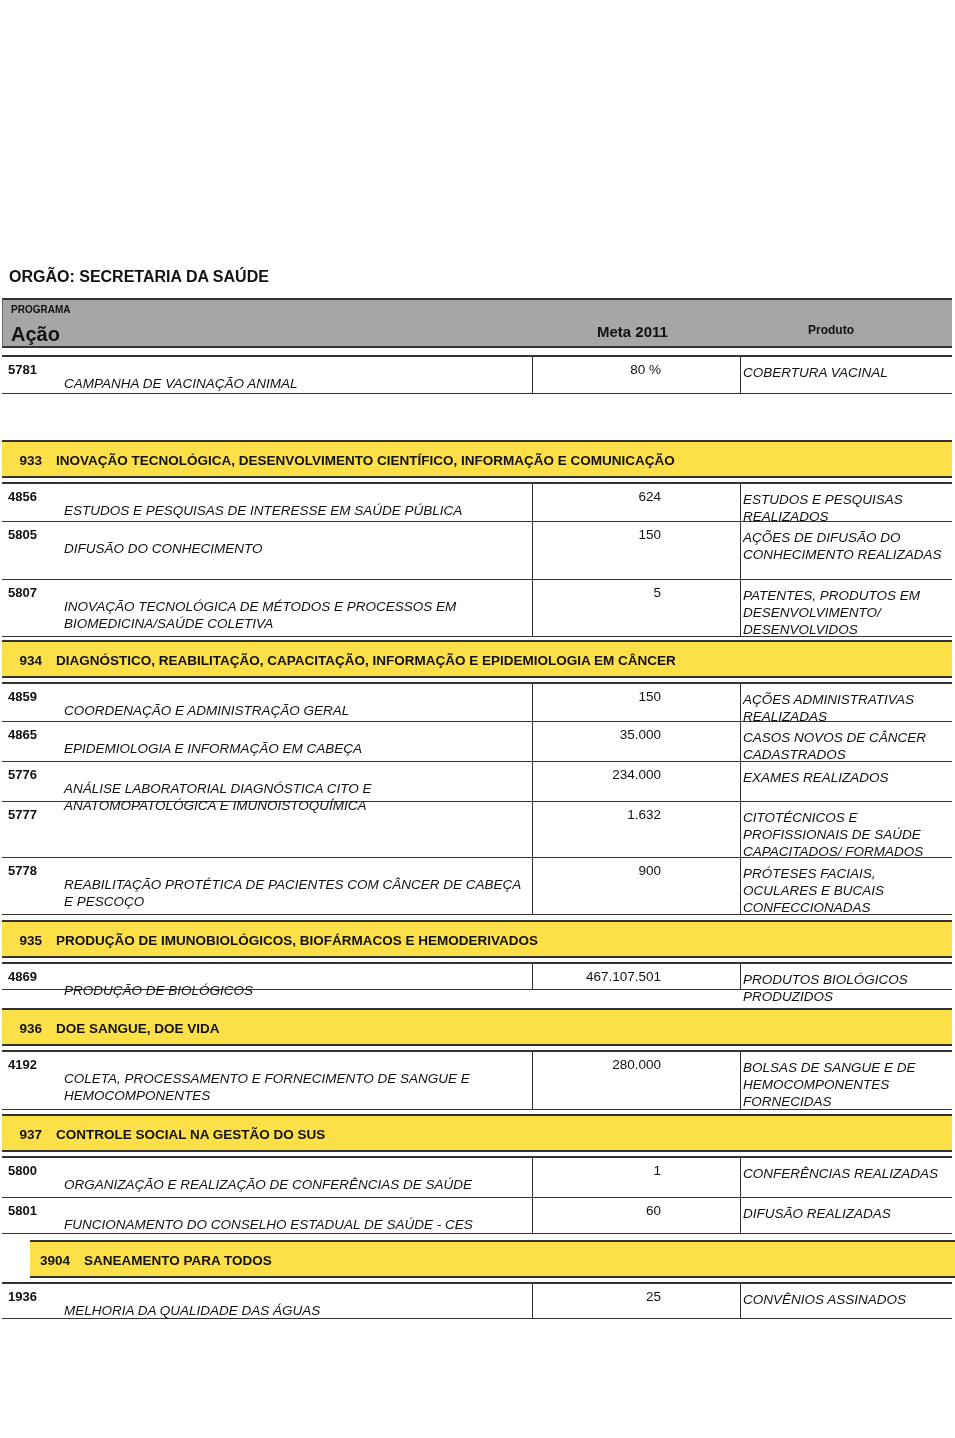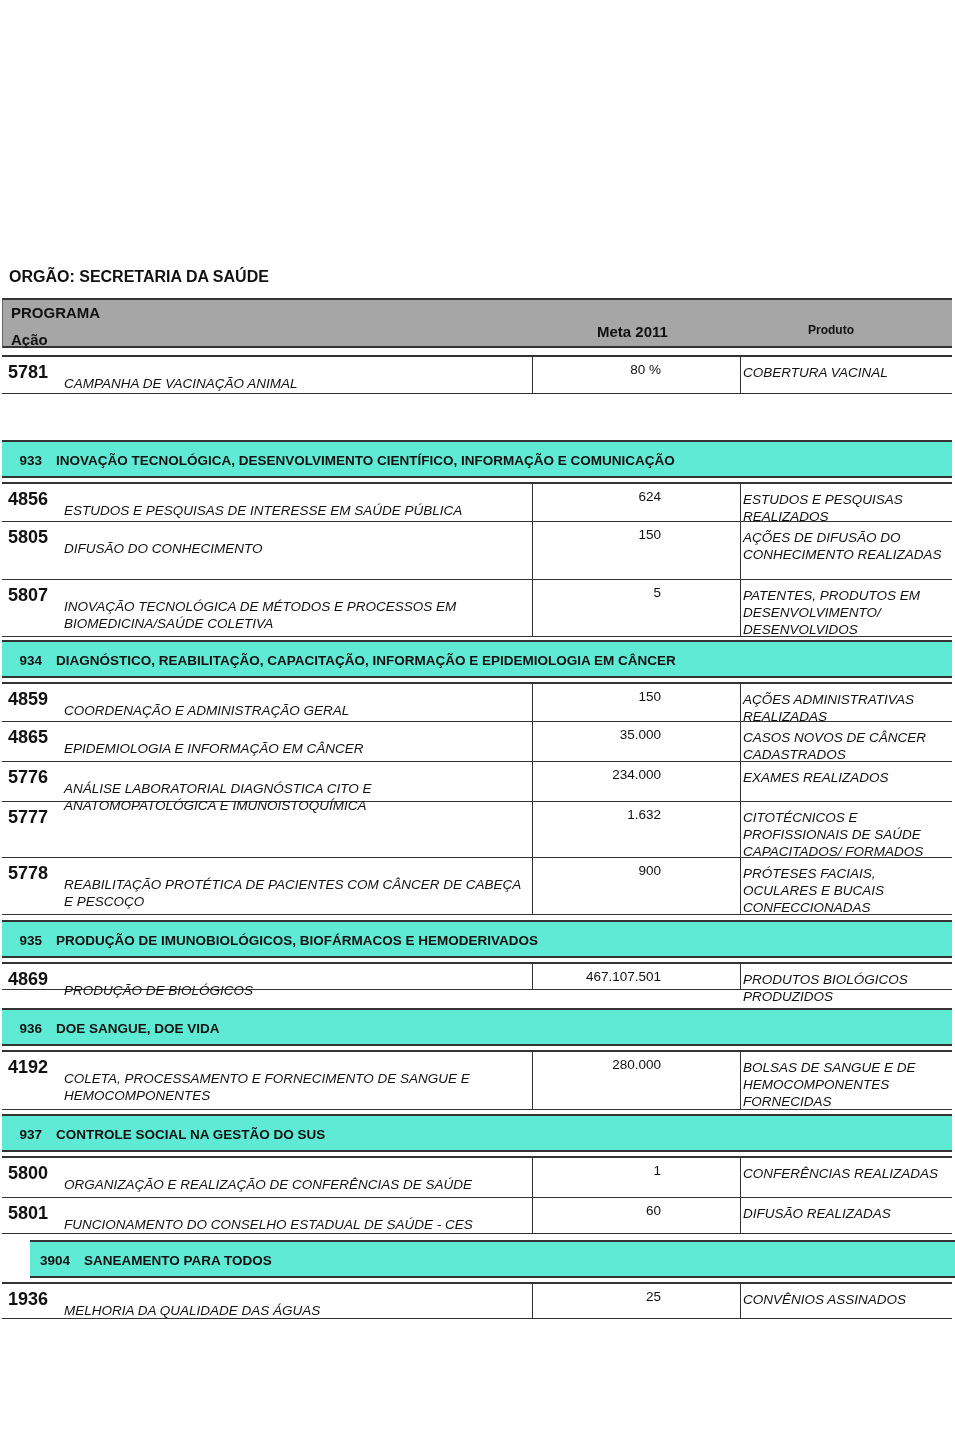--- a/index.html
+++ b/index.html
@@ -1,28 +1,28 @@
 <!DOCTYPE html>
 <html><head>
 <meta charset="utf-8">
 <style>
   html, body { margin:0; padding:0; background:#fff; }
   body { width:955px; height:1438px; position:relative; font-family:"Liberation Sans", sans-serif; color:#111; overflow:hidden; }
   .orgao { position:absolute; left:9px; top:268px; font-size:16px; font-weight:bold; }
   .hdr { position:absolute; left:2px; width:950px; background:#a6a6a6; border-top:2px solid #333; border-bottom:2px solid #333; border-left:1px solid #666; box-sizing:border-box; }
-  .hdr .prog { position:absolute; left:8px; top:4px; font-size:15px; font-weight:bold; }
-  .hdr .acao { position:absolute; left:8px; top:23px; font-size:15px; font-weight:bold;margin-top:8px; }
+  .hdr .prog { position:absolute; left:8px; top:4px; font-size:10px; font-weight:bold; }
+  .hdr .acao { position:absolute; left:8px; top:23px; font-size:20px; font-weight:bold; }
   .hdr .meta { position:absolute; left:594px; top:23px; font-size:15px; font-weight:bold; }
   .hdr .prod { position:absolute; left:805px; top:23px; font-size:12px; font-weight:bold; }
-  .sec { position:absolute; left:2px; width:950px; height:38px; background:#5eead4; border-top:2px solid #333; border-bottom:2px solid #333; box-sizing:border-box; font-size:13.5px; font-weight:bold; }
+  .sec { position:absolute; left:2px; width:950px; height:38px; background:#fde047; border-top:2px solid #333; border-bottom:2px solid #333; box-sizing:border-box; font-size:13.5px; font-weight:bold; }
   .sec .num { position:absolute; left:0; width:40px; text-align:right; top:11px; }
   .sec .name { position:absolute; left:54px; top:11px; }
   .row { position:absolute; left:2px; width:950px; border-bottom:1.5px solid #333; box-sizing:border-box; font-size:13.5px; }
   .row.first { border-top:2px solid #333; }
-  .row .code { position:absolute; left:6px; top:5px; font-weight:bold; font-size:18px; }
+  .row .code { position:absolute; left:6px; top:5px; font-weight:bold; font-size:13px; }
   .row .desc { position:absolute; left:62px; top:5px; width:460px; font-style:italic; line-height:17px;margin-top:13px; }
   .row .c2 { position:absolute; left:530px; top:0; bottom:0; border-left:1px solid #333; }
   .row .c3 { position:absolute; left:738px; top:0; bottom:0; border-left:1px solid #333; }
   .row .metav { position:absolute; left:530px; width:116px; text-align:right; top:5px;margin-left:13px; }
   .row .prodv { position:absolute; left:741px; top:7px; width:205px; font-style:italic; line-height:17px; }
 </style>
 </head>
 <body>
 
 <div class="orgao">ORGÃO: SECRETARIA DA SAÚDE</div>
@@ -79,21 +79,21 @@
     <div class="row first" style="top: 682px; height: 40px;">
       <span class="code">4859</span>
       <span class="desc">COORDENAÇÃO E ADMINISTRAÇÃO GERAL</span>
       <span class="c2"></span>
       <span class="metav">150</span>
       <span class="c3"></span>
       <span class="prodv">AÇÕES ADMINISTRATIVAS REALIZADAS</span>
     </div>
     <div class="row" style="top: 722px; height: 40px;">
       <span class="code">4865</span>
-      <span class="desc">EPIDEMIOLOGIA E INFORMAÇÃO EM CÂNCER</span>
+      <span class="desc">EPIDEMIOLOGIA E INFORMAÇÃO EM CABEÇA</span>
       <span class="c2"></span>
       <span class="metav">35.000</span>
       <span class="c3"></span>
       <span class="prodv">CASOS NOVOS DE CÂNCER CADASTRADOS</span>
     </div>
     <div class="row" style="top: 762px; height: 40px;">
       <span class="code">5776</span>
       <span class="desc">ANÁLISE LABORATORIAL DIAGNÓSTICA CITO E ANATOMOPATOLÓGICA E IMUNOISTOQUÍMICA</span>
       <span class="c2"></span>
       <span class="metav">234.000</span>

